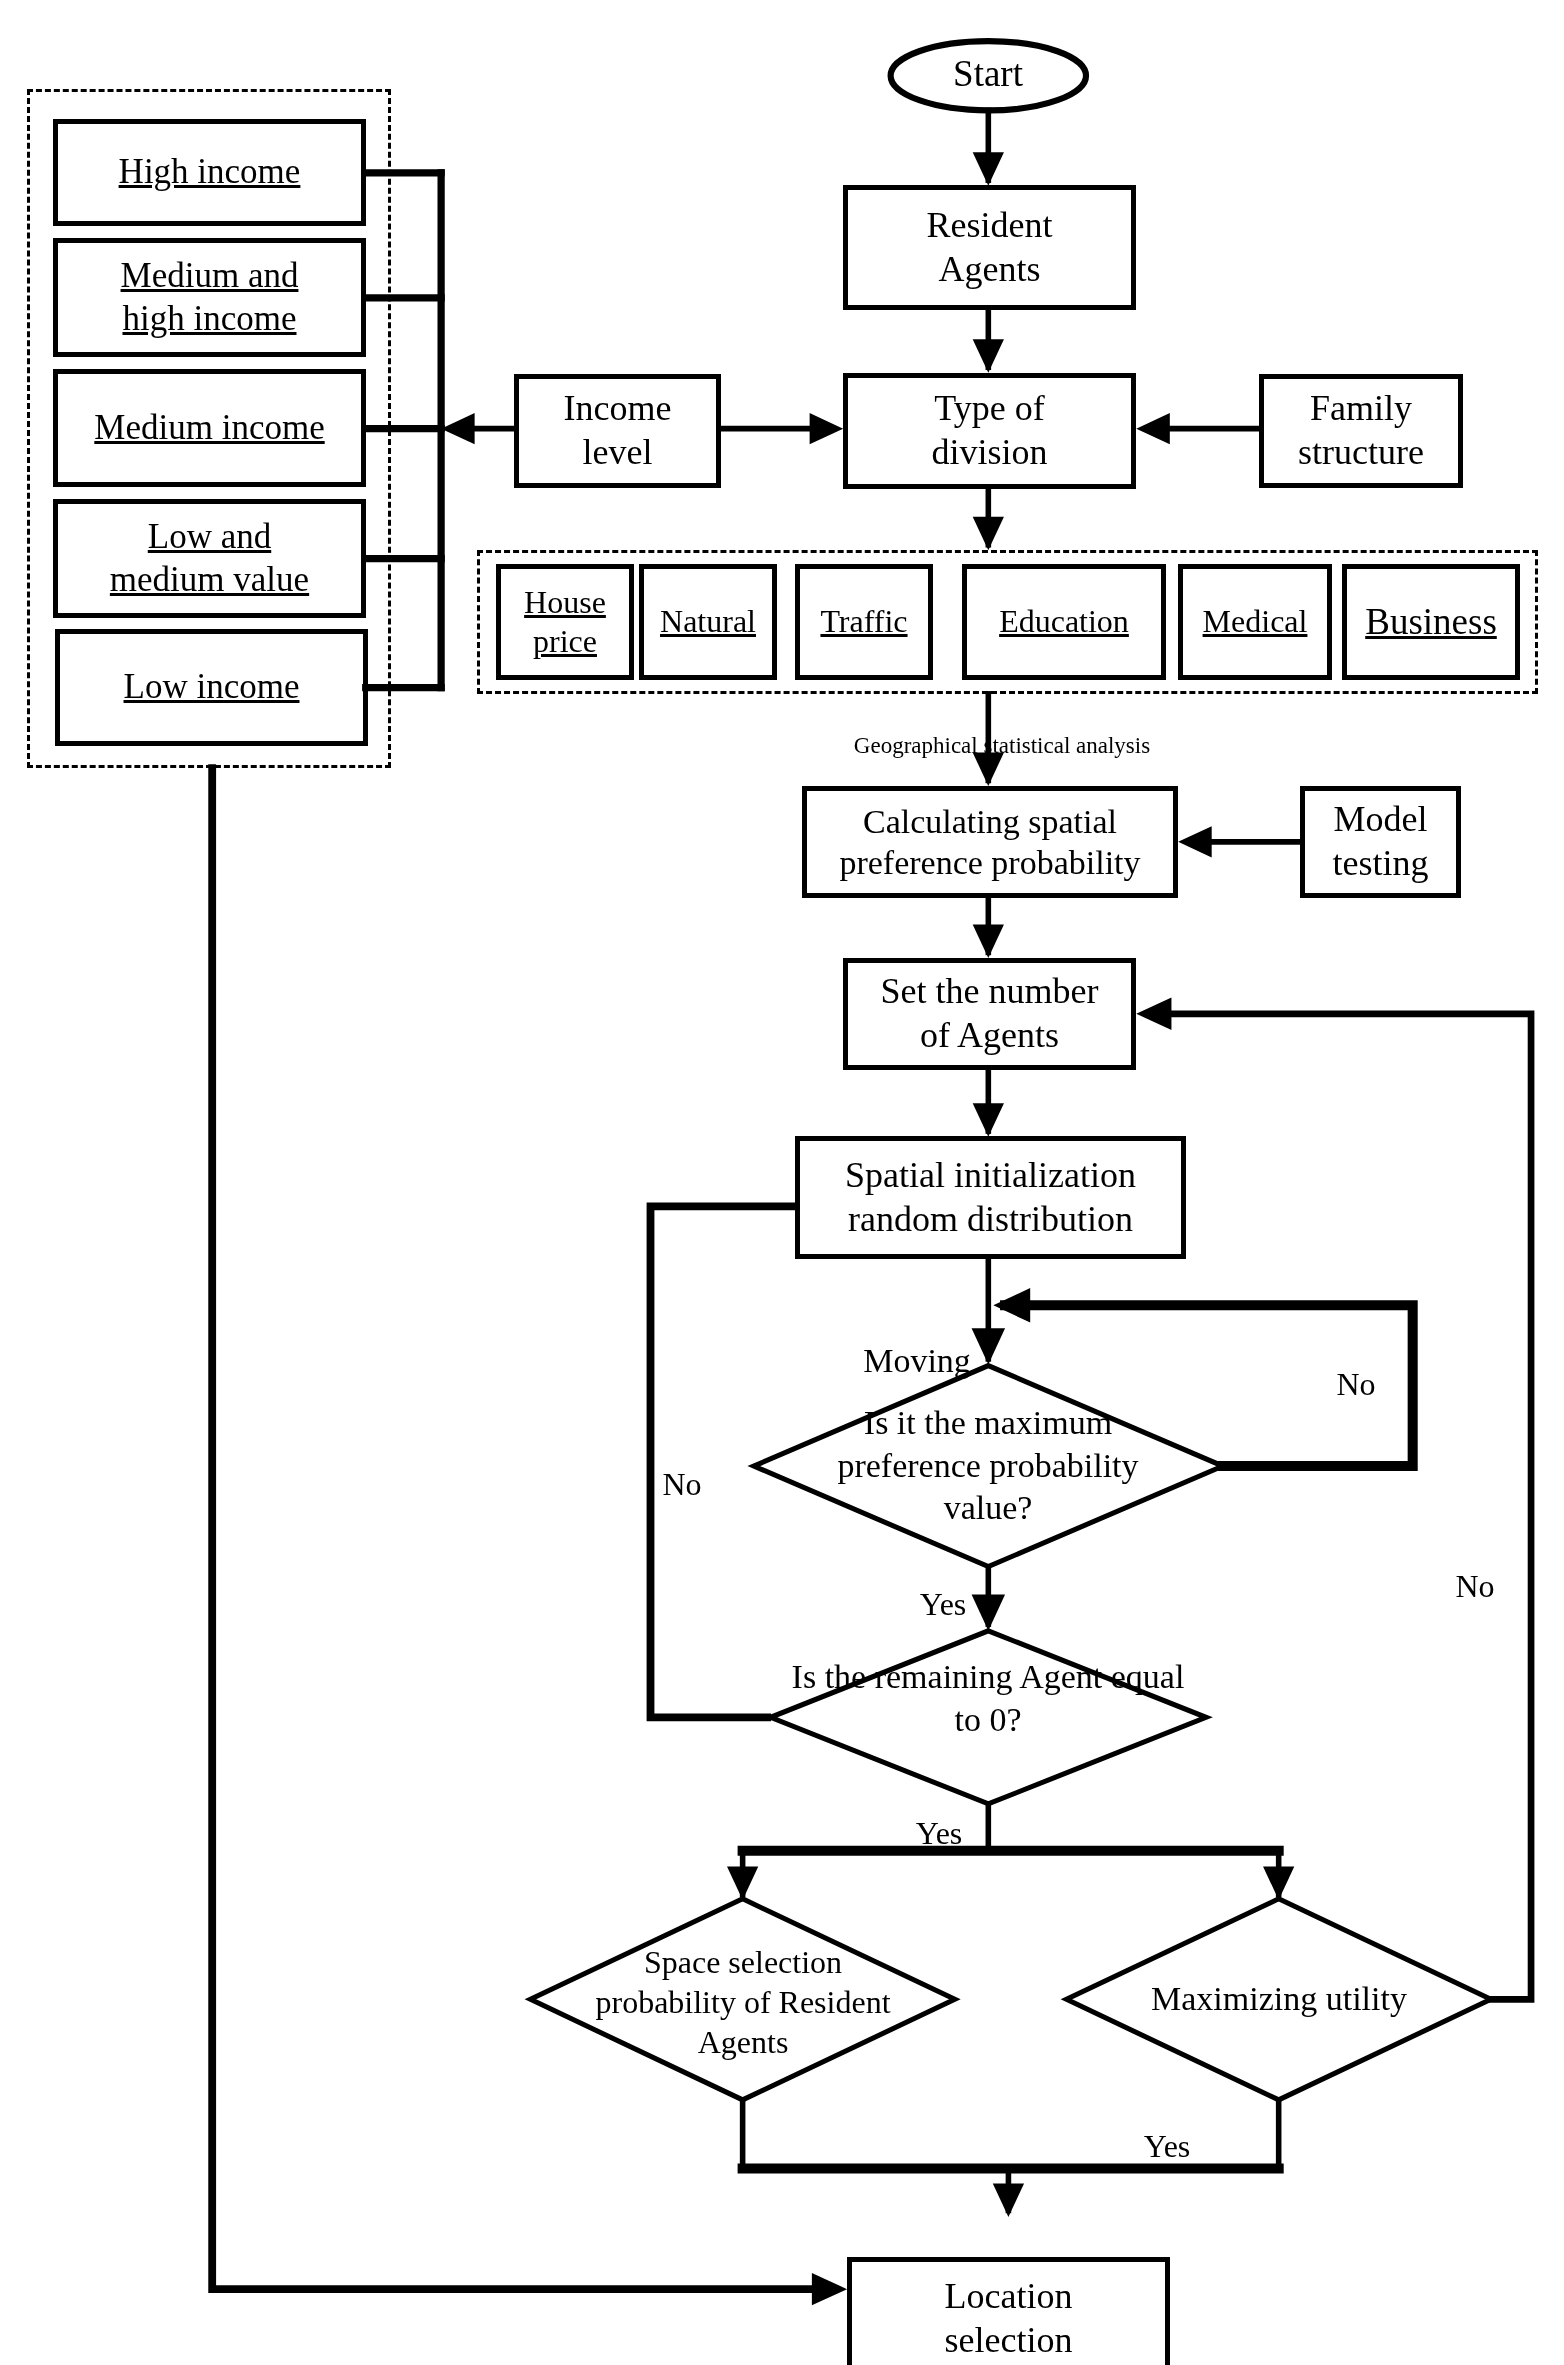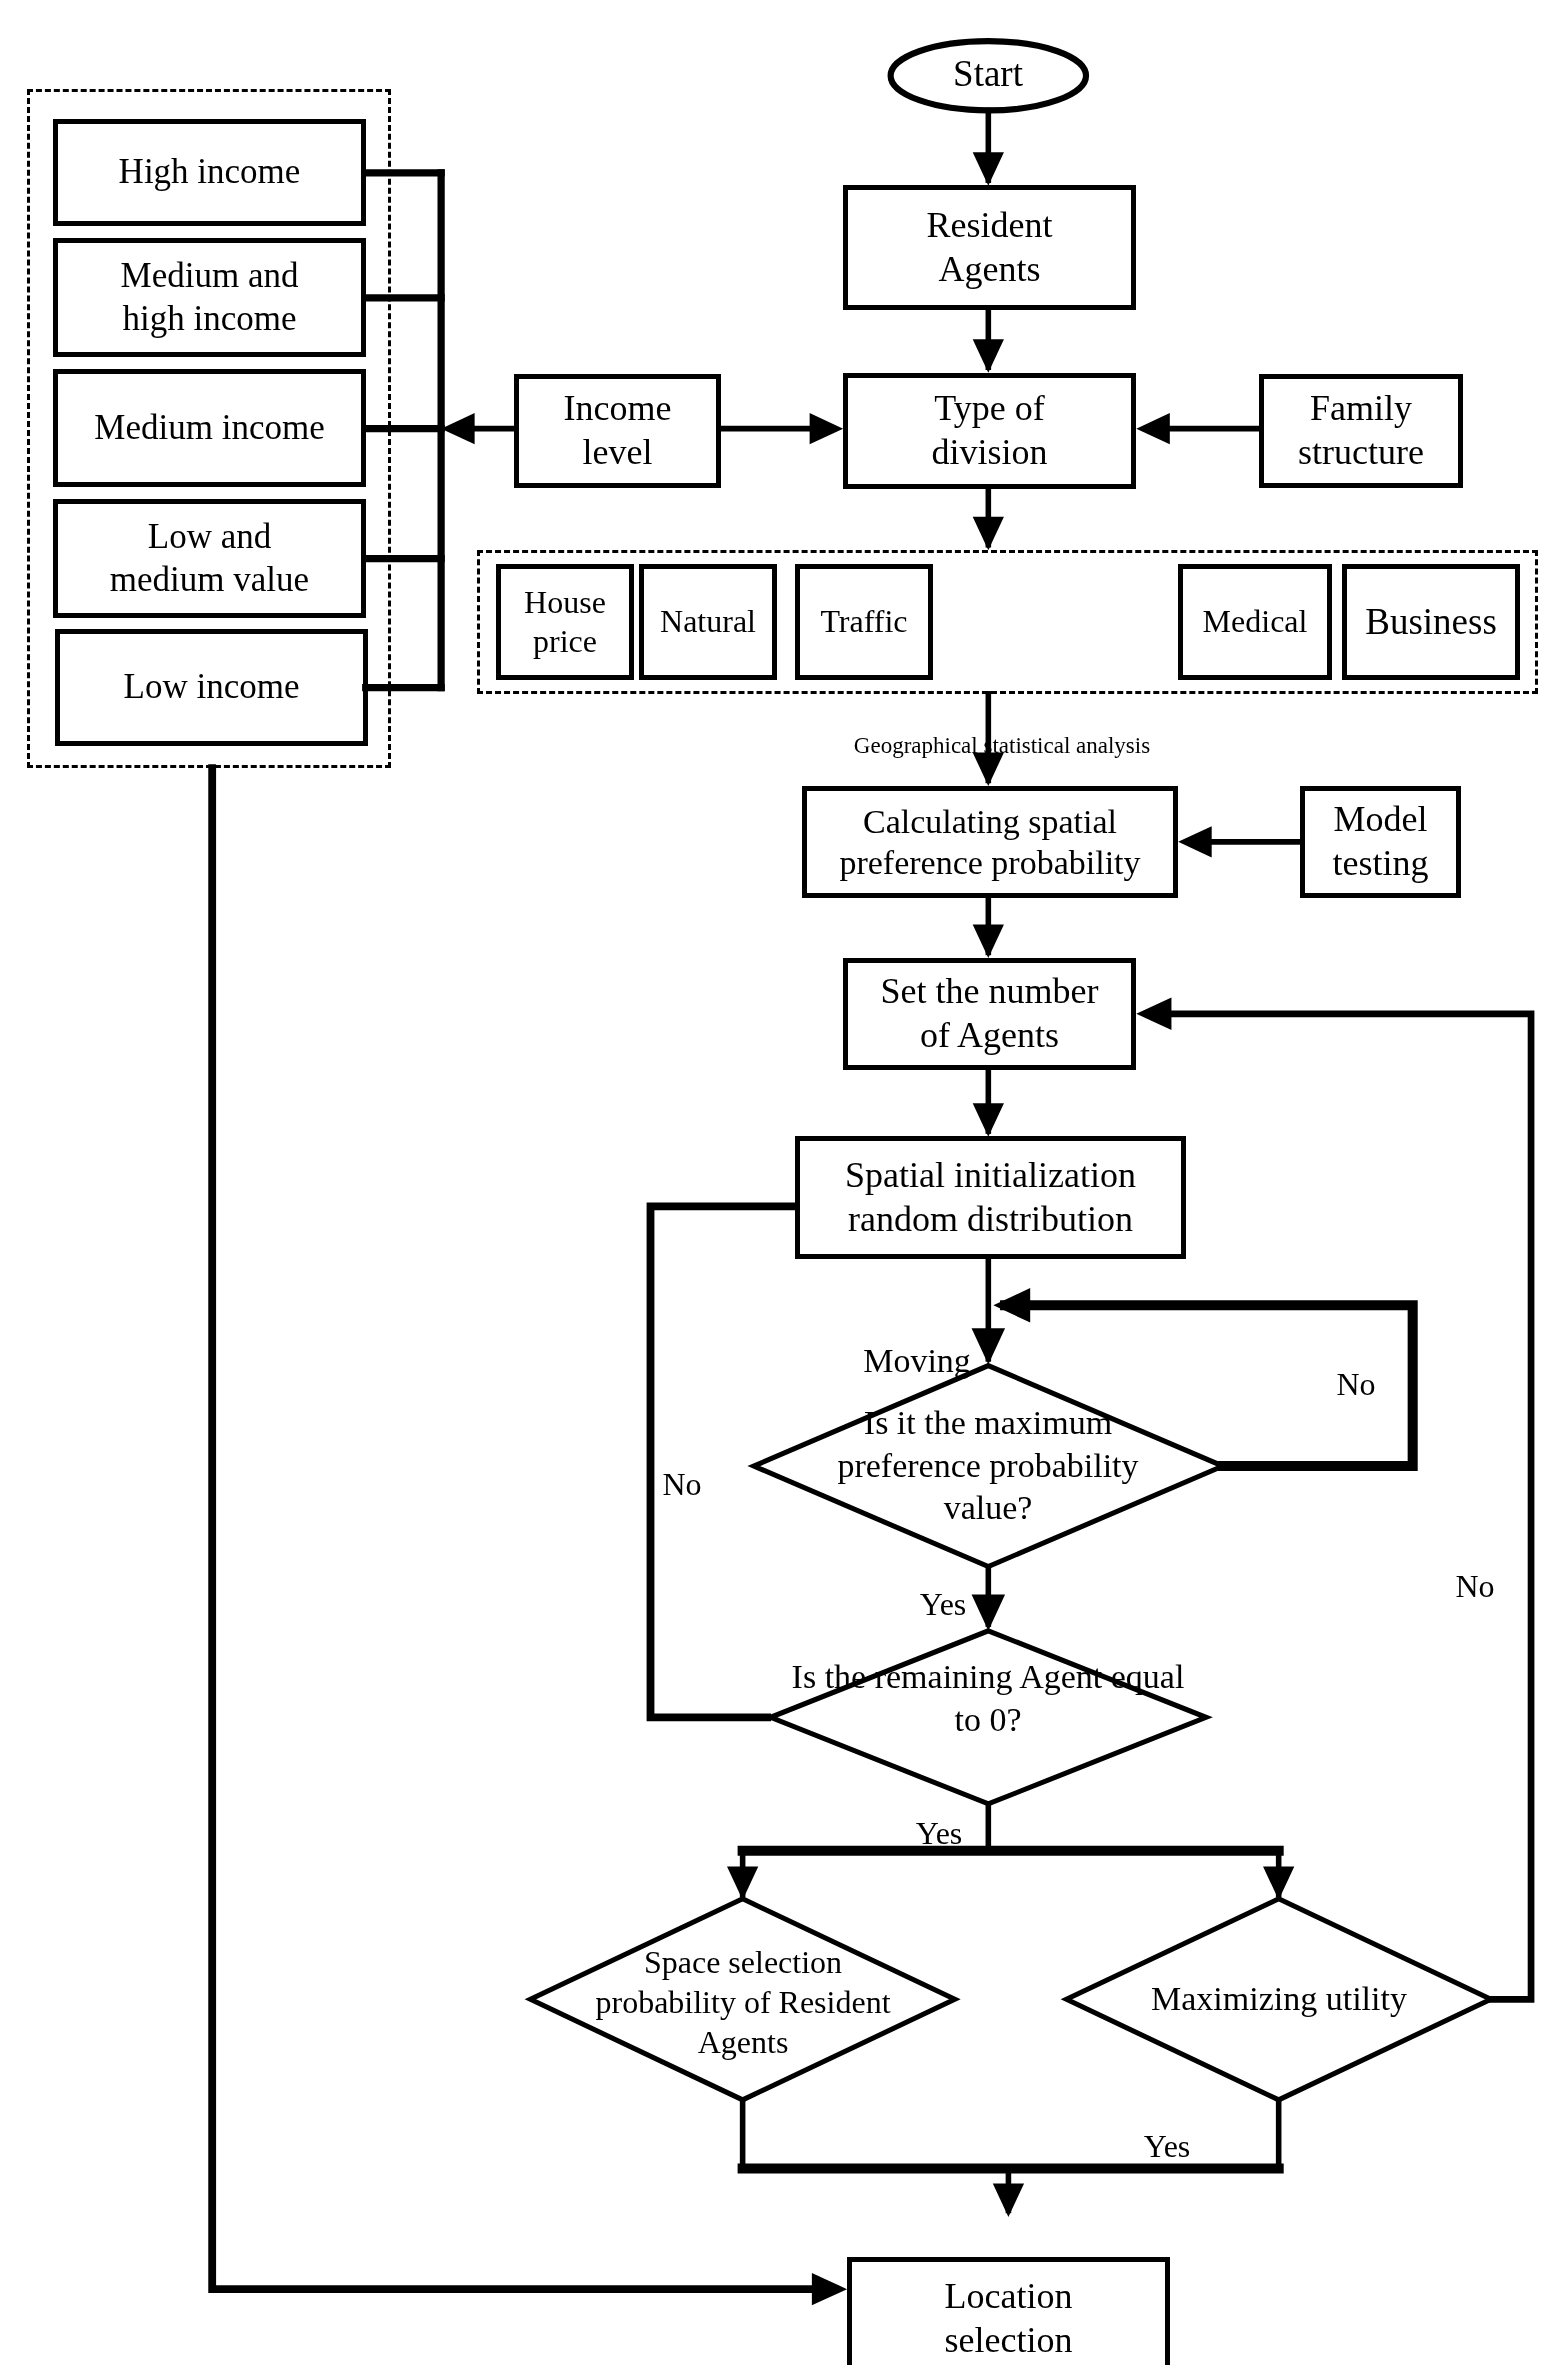--- a/index.html
+++ b/index.html
@@ -6,21 +6,21 @@
   .canvas{
     position:relative;width:1564px;height:2366px;background:#ffffff;
     font-family:"Liberation Serif","DejaVu Serif",serif;color:#000;
     overflow:hidden;
   }
   .box{
     position:absolute;border:5.6px solid #000;box-sizing:border-box;background:#fff;
     display:flex;align-items:center;justify-content:center;text-align:center;
     white-space:pre-line;line-height:1.22;
   }
-  .thinbox{border-width:5px;}
+  .thinbox{border-width:5px;text-decoration:underline;}
   .dashedbox{
     position:absolute;border:3.9px dashed #000;box-sizing:border-box;background:transparent;
   }
   .lbl{
     position:absolute;transform:translate(-50%,-50%);text-align:center;
     white-space:pre-line;line-height:1.25;background:transparent;
   }
   .fs56{font-size:23px;margin-top:24px;} .fs58{font-size:32px;} .fs60{font-size:34px;}
   .fs62{font-size:35px;} .fs64{font-size:36px;} .fs66{font-size:37px;}
   svg.wires{position:absolute;left:0;top:0;}
@@ -38,20 +38,21 @@
 high income</div>
   <div class="box thinbox fs62" style="left:53px;top:369px;width:313px;height:118px;">Medium income</div>
   <div class="box thinbox fs62" style="left:53px;top:499px;width:313px;height:119px;">Low and
 medium value</div>
   <div class="box thinbox fs62" style="left:43px;top:629px;width:313px;height:117px;margin-left:12px;">Low income</div>
 
   <div class="box thinbox fs58" style="left:496px;top:564px;width:138px;height:116px;">House
 price</div>
   <div class="box thinbox fs58" style="left:639px;top:564px;width:138px;height:116px;">Natural</div>
   <div class="box thinbox fs58" style="left:795px;top:564px;width:138px;height:116px;">Traffic</div>
+  <div class="box thinbox fs58" style="left:962px;top:564px;width:204px;height:116px;">Education</div>
   <div class="box thinbox fs58" style="left:1178px;top:564px;width:154px;height:116px;">Medical</div>
   <div class="box thinbox fs66" style="left:1342px;top:564px;width:178px;height:116px;">Business</div>
 
   <div class="box fs64" style="left:843px;top:185px;width:293px;height:125px;">Resident
 Agents</div>
   <div class="box fs64" style="left:514px;top:374px;width:207px;height:114px;">Income
 level</div>
   <div class="box fs64" style="left:843px;top:373px;width:293px;height:116px;">Type of
 division</div>
   <div class="box fs64" style="left:1259px;top:374px;width:204px;height:114px;">Family

